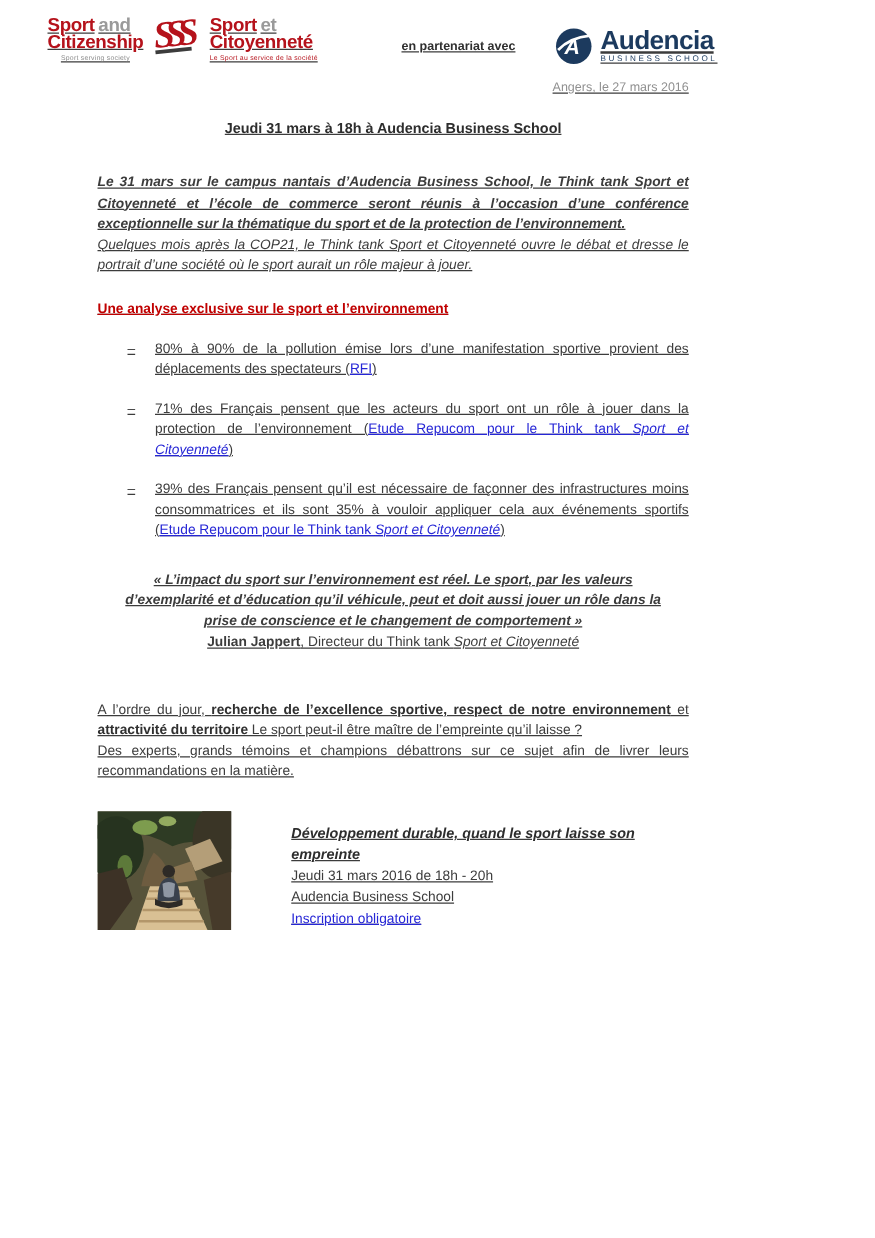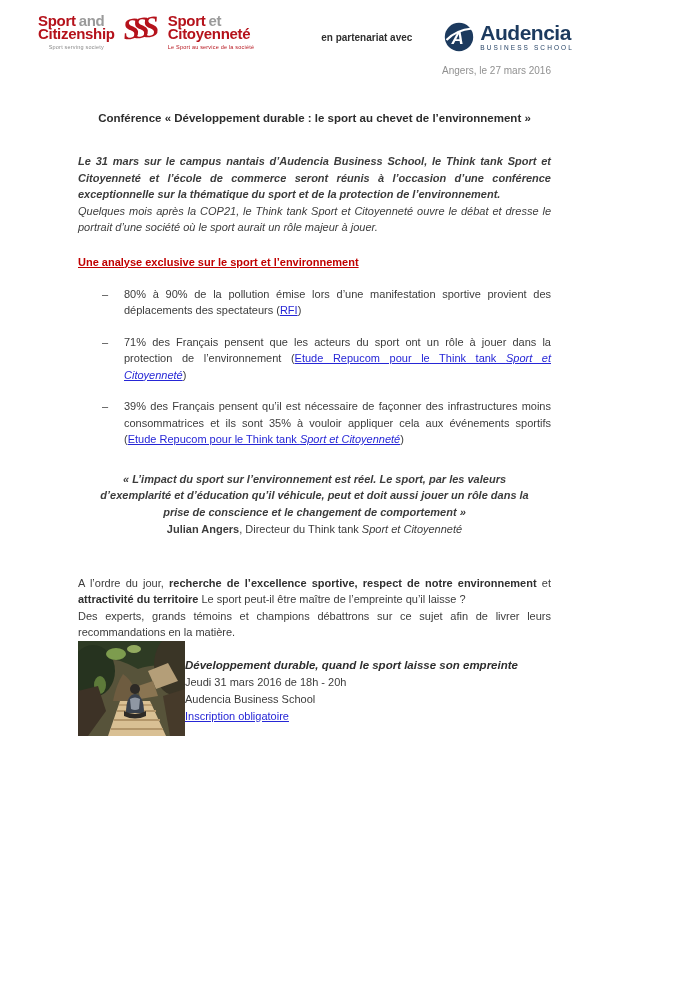--- a/index.html
+++ b/index.html
@@ -1,18 +1,18 @@
 <!DOCTYPE html>
 <html lang="fr"><head>
 <meta charset="utf-8">
 <style>
   html,body { margin:0; padding:0; background:#ffffff; }
   .page {
     position:relative; width:624px; height:990px; background:#ffffff;
-    font-family:"Liberation Sans", sans-serif; color:#3c3c3c; overflow:hidden;
+    font-family:"Liberation Sans", sans-serif; color:#3c3c3c; overflow:hidden;text-decoration:underline;
   }
   .content { padding:0 73px 0 78px; }
 
   
   header { display:flex; justify-content:space-between; align-items:flex-start; padding:14px 50px 0 38px; }
   .logo-left { display:flex; align-items:flex-start; }
   .logo-col { text-align:left; }
   .logo-line { font-weight:bold; font-size:15px; line-height:13px; letter-spacing:-0.3px; white-space:nowrap; }
   .red { color:#b5121b; }
   .gray { color:#9a9a9a; }
@@ -57,21 +57,21 @@
 
   .quote { margin-top:23px; text-align:center; font-weight:bold; font-style:italic; padding:0 8px; }
   .quote-attr { text-align:center; margin-top:1px; }
   .quote-attr .author { font-weight:bold; }
   .quote-attr .org { font-style:italic; }
 
   .agenda { margin-top:37px; text-align:justify; }
   .agenda b { color:#303030; }
   .download { text-align:center; margin-top:4px; font-weight:bold; font-size:11px; }
 
-  .event { display:flex; align-items:center; }
+  .event { margin-top:23px; display:flex; gap:48px; align-items:flex-end; }
   .event-photo { width:107px; height:95px; flex:none; display:block; }
   .event-info { padding-top:5px; font-size:11px; line-height:17px; }
   .event-title { font-weight:bold; font-style:italic; font-size:11.5px; color:#2d2d2d; }
 </style>
 </head>
 <body>
 
 <div class="page">
 
   <header>
@@ -102,21 +102,21 @@
           <div class="aud-sub">BUSINESS SCHOOL</div>
         </div>
       </div>
     </div>
   </header>
 
   <div class="content">
 
     <div class="dateline">Angers, le 27 mars 2016</div>
 
-    <div class="conf-title">Conférence « Développement durable : le sport au chevet de l’environnement »</div>
+    <div class="conf-sub">Jeudi 31 mars à 18h à Audencia Business School</div>
 
     <div class="para intro">
       <span class="lead">Le 31 mars sur le campus nantais d’Audencia Business School,  le Think tank Sport et Citoyenneté et l’école de commerce seront réunis à l’occasion d’une conférence exceptionnelle sur la thématique du sport et de la protection de l’environnement.</span><br>
       <span class="follow">Quelques mois après la COP21, le Think tank Sport et Citoyenneté ouvre le débat et dresse le portrait d’une société où le sport aurait un rôle majeur à jouer.</span>
     </div>
 
     <div class="section-head">
       <span>Une analyse exclusive sur le sport et l’environnement</span>
     </div>
 
@@ -134,21 +134,21 @@
 
       <div class="bullet para">
         <span class="bullet-dash">–</span>
         <span class="bullet-text"><span>39% des Français pensent qu’il est nécessaire de façonner des infrastructures moins consommatrices et ils sont 35% à vouloir appliquer cela aux événements sportifs (</span><a class="doc-link" href="#"><span>Etude Repucom pour le Think tank </span><i>Sport et Citoyenneté</i></a><span>)</span></span>
       </div>
 
     </div>
 
     <div class="para quote">« L’impact du sport sur l’environnement est réel. Le sport, par les valeurs d’exemplarité et d’éducation qu’il véhicule, peut et doit aussi jouer un rôle dans la prise de conscience et le changement de comportement »</div>
     <div class="para quote-attr">
-      <span class="author">Julian Angers</span><span>, Directeur du Think tank </span><span class="org">Sport et Citoyenneté</span>
+      <span class="author">Julian Jappert</span><span>, Directeur du Think tank </span><span class="org">Sport et Citoyenneté</span>
     </div>
 
     <div class="para agenda">
       <span>A l’ordre du jour, </span><b>recherche de l’excellence sportive, respect de notre environnement</b><span> et </span><b>attractivité du territoire</b><span> Le sport peut-il être maître de l’empreinte qu’il laisse ?</span><br>
       <span>Des experts, grands témoins et champions débattrons sur ce sujet afin de livrer leurs recommandations en la matière.</span>
     </div>
 
     <div class="event">
       <svg class="event-photo" viewBox="0 0 107 95" aria-hidden="true">
         <rect width="107" height="95" fill="#57533a"></rect>

